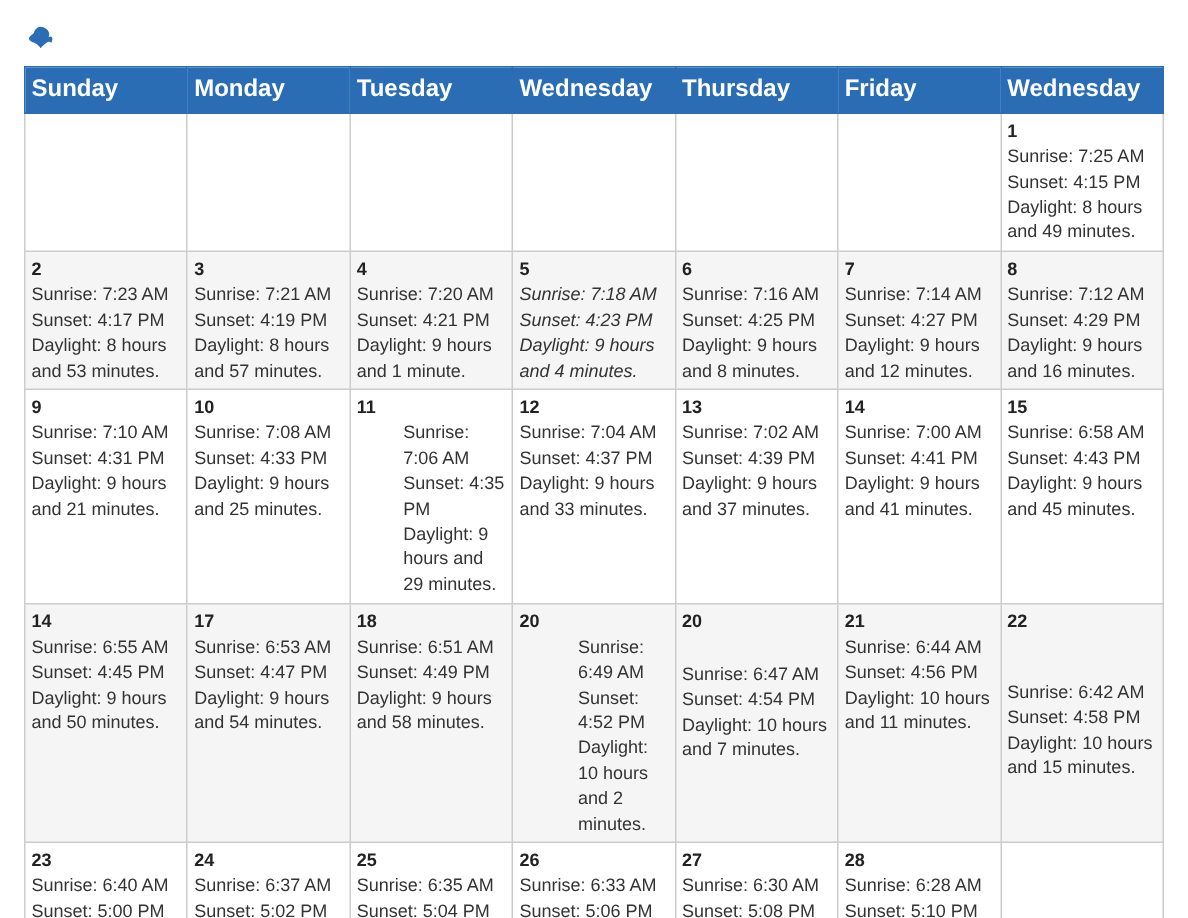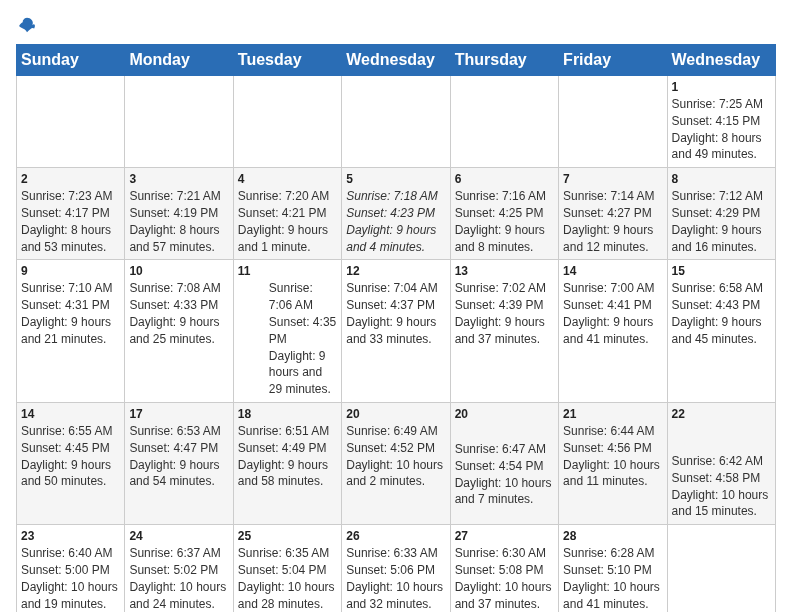--- a/index.html
+++ b/index.html
@@ -239,21 +239,21 @@
 Daylight: 9 hours and 54 minutes.</div>
         </td>
         <td>
           <div class="day-number">18</div>
           <div class="day-info" style="white-space: pre-line;">Sunrise: 6:51 AM
 Sunset: 4:49 PM
 Daylight: 9 hours and 58 minutes.</div>
         </td>
         <td>
           <div class="day-number">20</div>
-          <div class="day-info" style="white-space: pre-line;">Sunrise: 6:49 AM
+          <div class="day-info" style="white-space: pre-line; margin-left: 39px;">Sunrise: 6:49 AM
 Sunset: 4:52 PM
 Daylight: 10 hours and 2 minutes.</div>
         </td>
         <td>
           <div class="day-number">20</div>
           <div class="day-info" style="white-space: pre-line; margin-top: 20px;">Sunrise: 6:47 AM
 Sunset: 4:54 PM
 Daylight: 10 hours and 7 minutes.</div>
         </td>
         <td>

